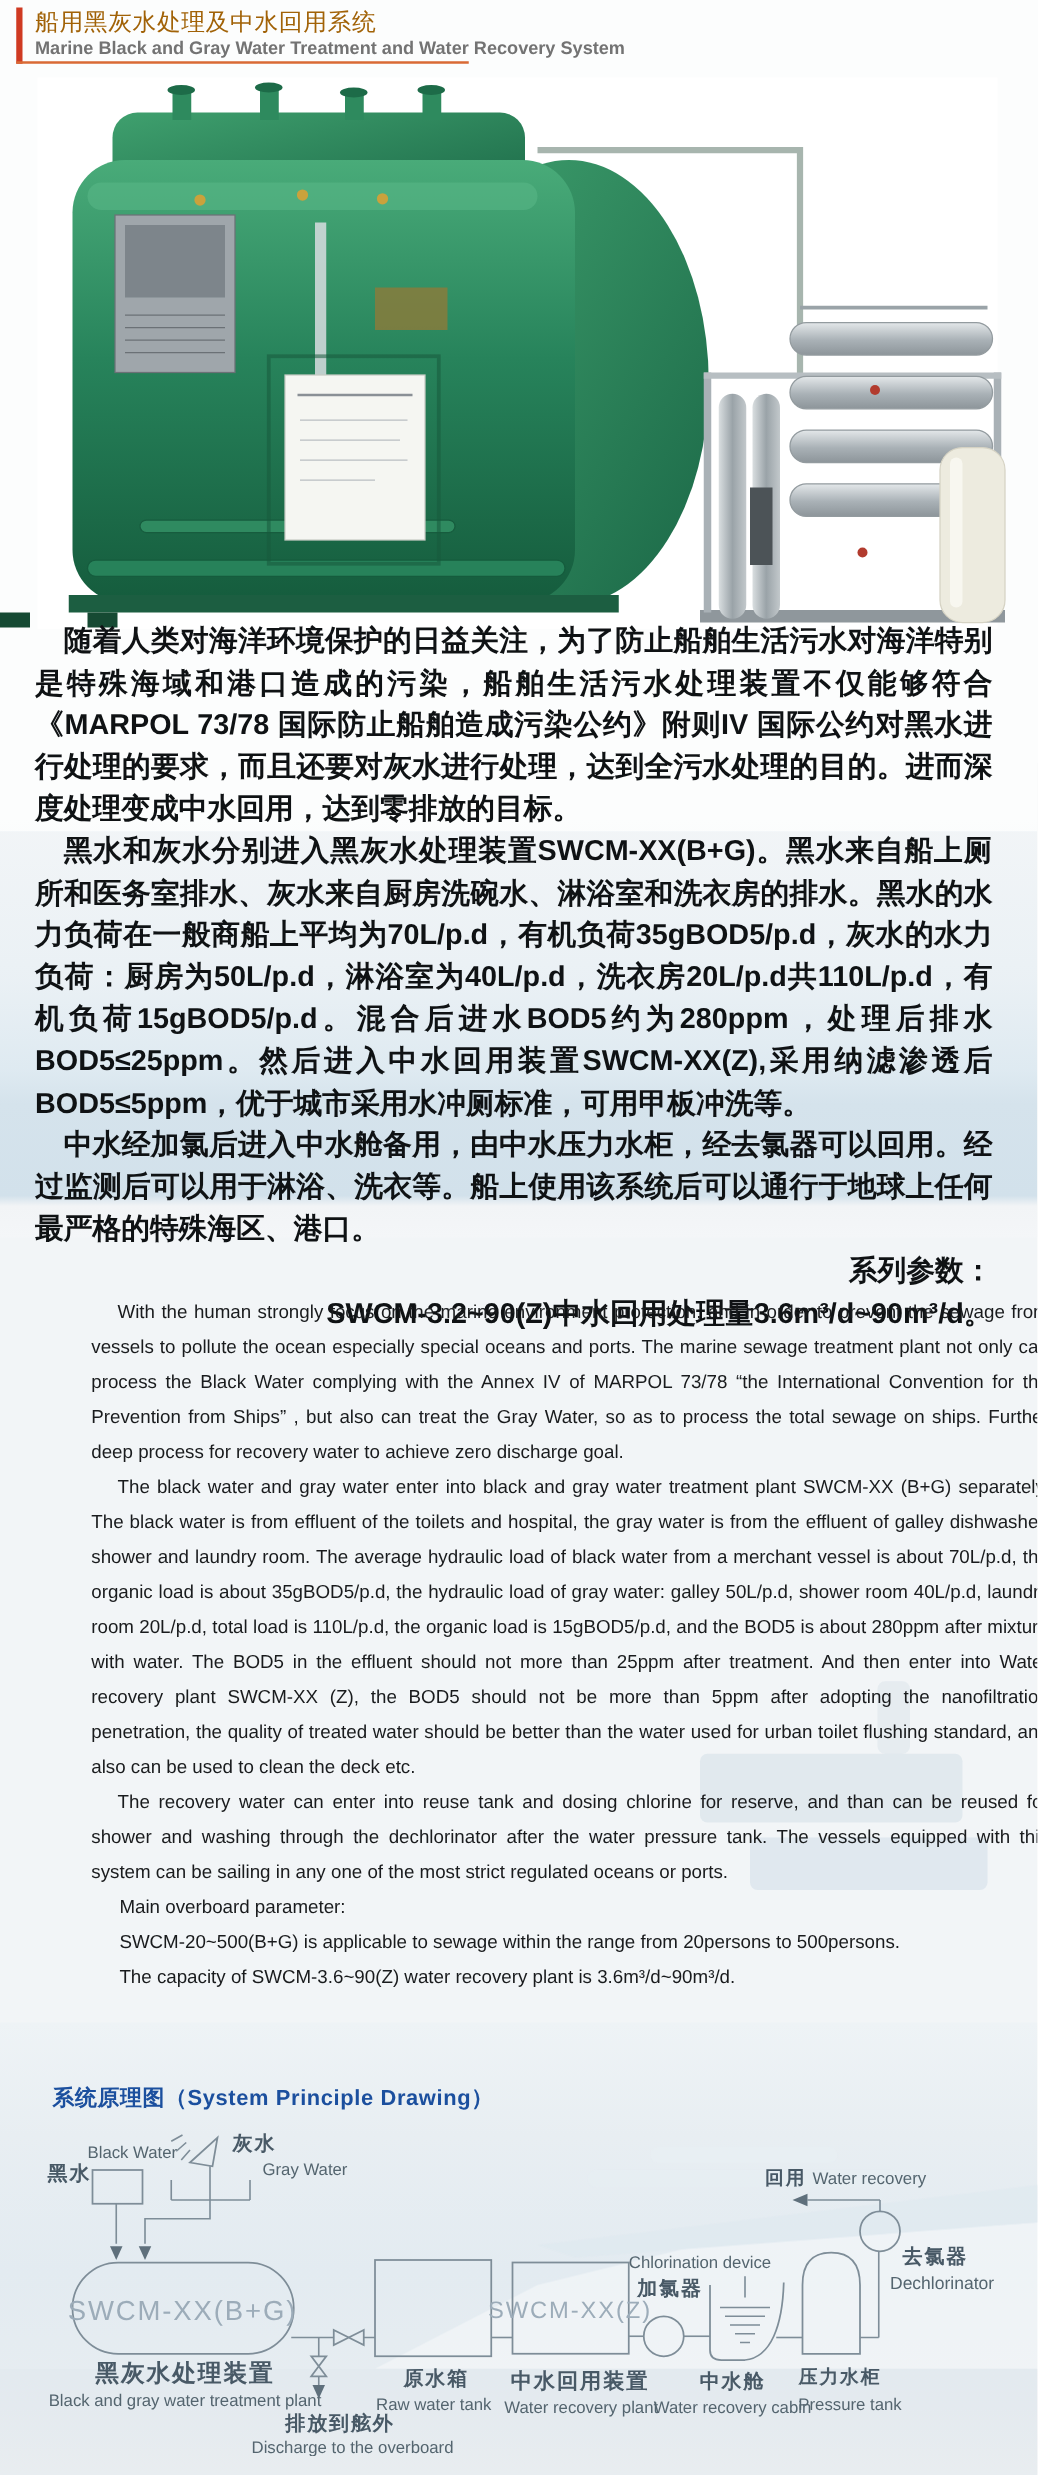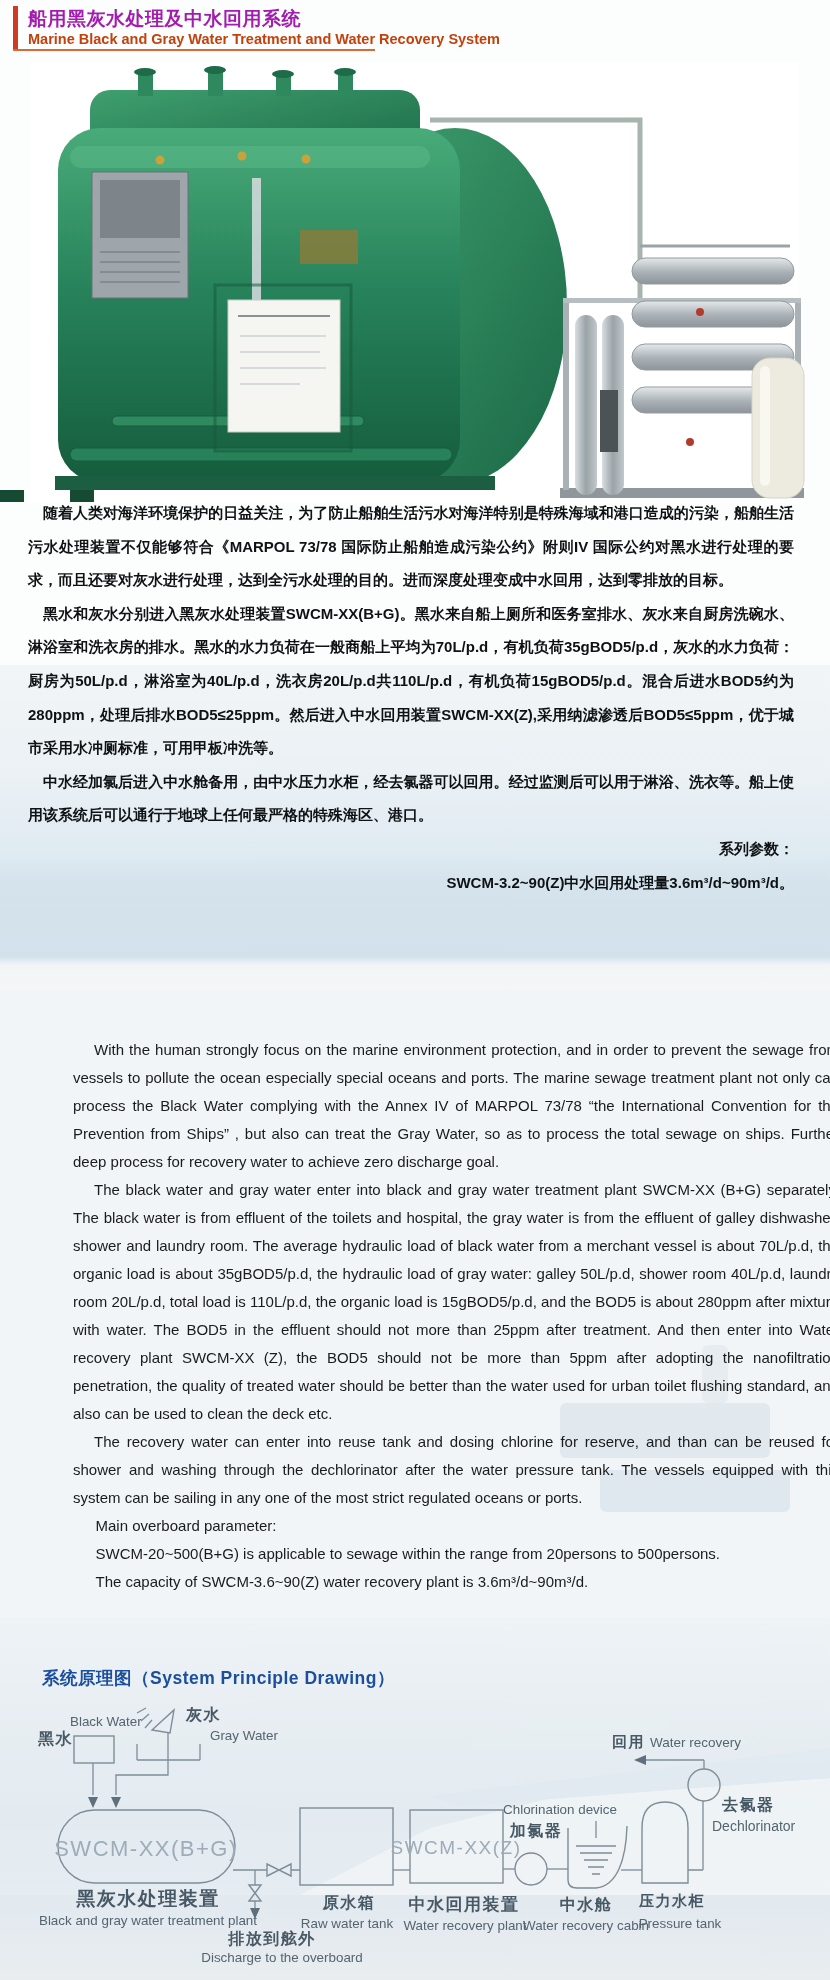--- a/index.html
+++ b/index.html
@@ -21,26 +21,26 @@
       #f4f6f8 100%);}
   .wmb{position:absolute;border-radius:6px;}
   .wmb1{left:560px;top:748px;width:210px;height:55px;background:rgba(185,205,220,.30);}
   .wmb2{left:600px;top:815px;width:190px;height:42px;background:rgba(175,198,215,.26);}
   .wmb3{left:702px;top:690px;width:26px;height:58px;background:rgba(185,205,220,.22);}
   .wm2{position:absolute;left:0;top:1618px;width:830px;height:362px;
     background:linear-gradient(180deg,#eef3f6 0%,#e8eef2 25%,#e3ebf1 55%,#e7edf1 85%,#edf0f2 100%);}
 
   
   .header{position:absolute;left:13px;top:6px;width:560px;border-left:5px solid #cf3a22;padding:2px 0 3px 10px;}
-  .title-zh{margin:0;font-size:19px;line-height:22px;font-weight:bold;color:#a21caf;letter-spacing:.5px;}
-  .title-en{margin:0;font-size:14.5px;line-height:18px;font-weight:bold;color:#c2410c;}
+  .title-zh{margin:0;font-size:19px;line-height:22px;font-weight:normal;color:#a16207;letter-spacing:.5px;}
+  .title-en{margin:0;font-size:14.5px;line-height:18px;font-weight:bold;color:#737373;}
   .header-rule{position:absolute;left:13px;top:49px;width:362px;height:2px;background:#d96a35;}
 
   
-  .zh{position:absolute;left:28px;top:496px;width:766px;font-size:15px;line-height:33.6px;
+  .zh{position:absolute;left:28px;top:496px;width:766px;font-size:23px;line-height:33.6px;
       color:#0f1214;font-weight:600;text-align:justify;}
   .zh p{margin:0;text-indent:1em;}
   .zh p.param{text-indent:.6em;text-align:right;}
   .en{position:absolute;left:28px;top:1036px;width:766px;font-size:15px;line-height:28px;
       color:#191b1d;text-align:justify;margin-left:45px;}
   .en p{margin:0;text-indent:1.4em;}
   .en p.param{text-align:left;text-indent:1.5em;}
 
   .sec-title{position:absolute;left:26px;top:1650px;margin:16px;font-size:17.5px;font-weight:bold;color:#1b4f9e;letter-spacing:.5px;}
 

